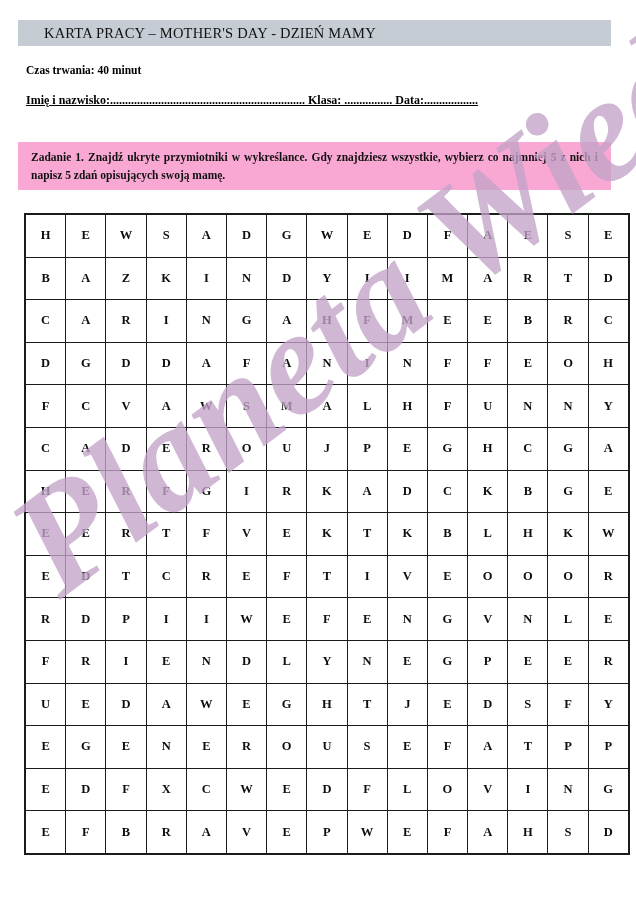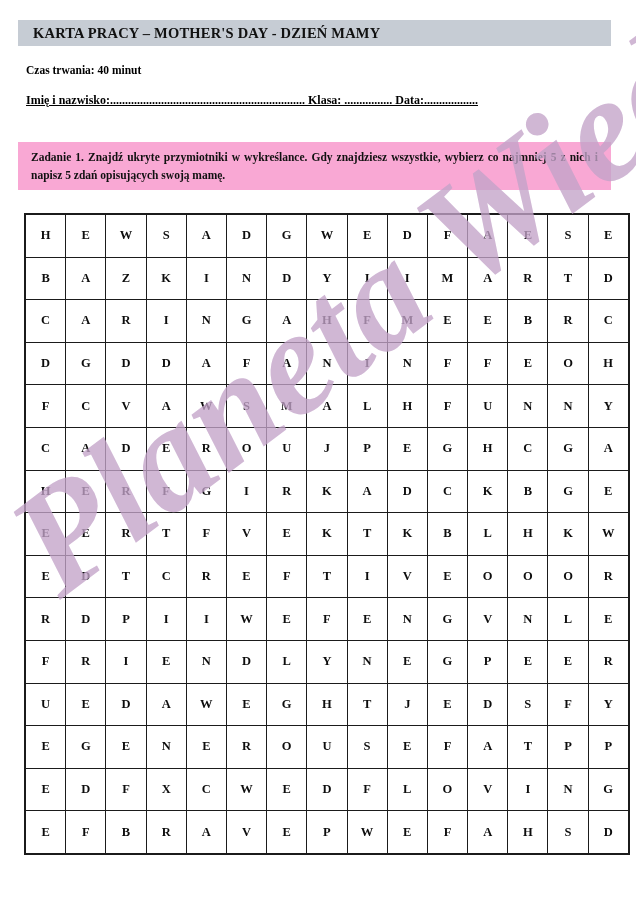--- a/index.html
+++ b/index.html
@@ -30,23 +30,23 @@
     position: absolute;
     left: 18px;
     top: 20px;
     width: 593px;
     height: 26px;
     background: #c6ccd4;
     display: flex;
     align-items: center;
   }
   .title-text {
-    padding-left: 15px;
+    padding-left: 26px;
     font-size: 14.5px;
-    font-weight: bold;
+    font-weight: normal;
     letter-spacing: 0.2px;
     white-space: nowrap;
     color: #111111;
   }
 
   
   .duration {
     position: absolute;
     left: 26px;
     top: 64px;

